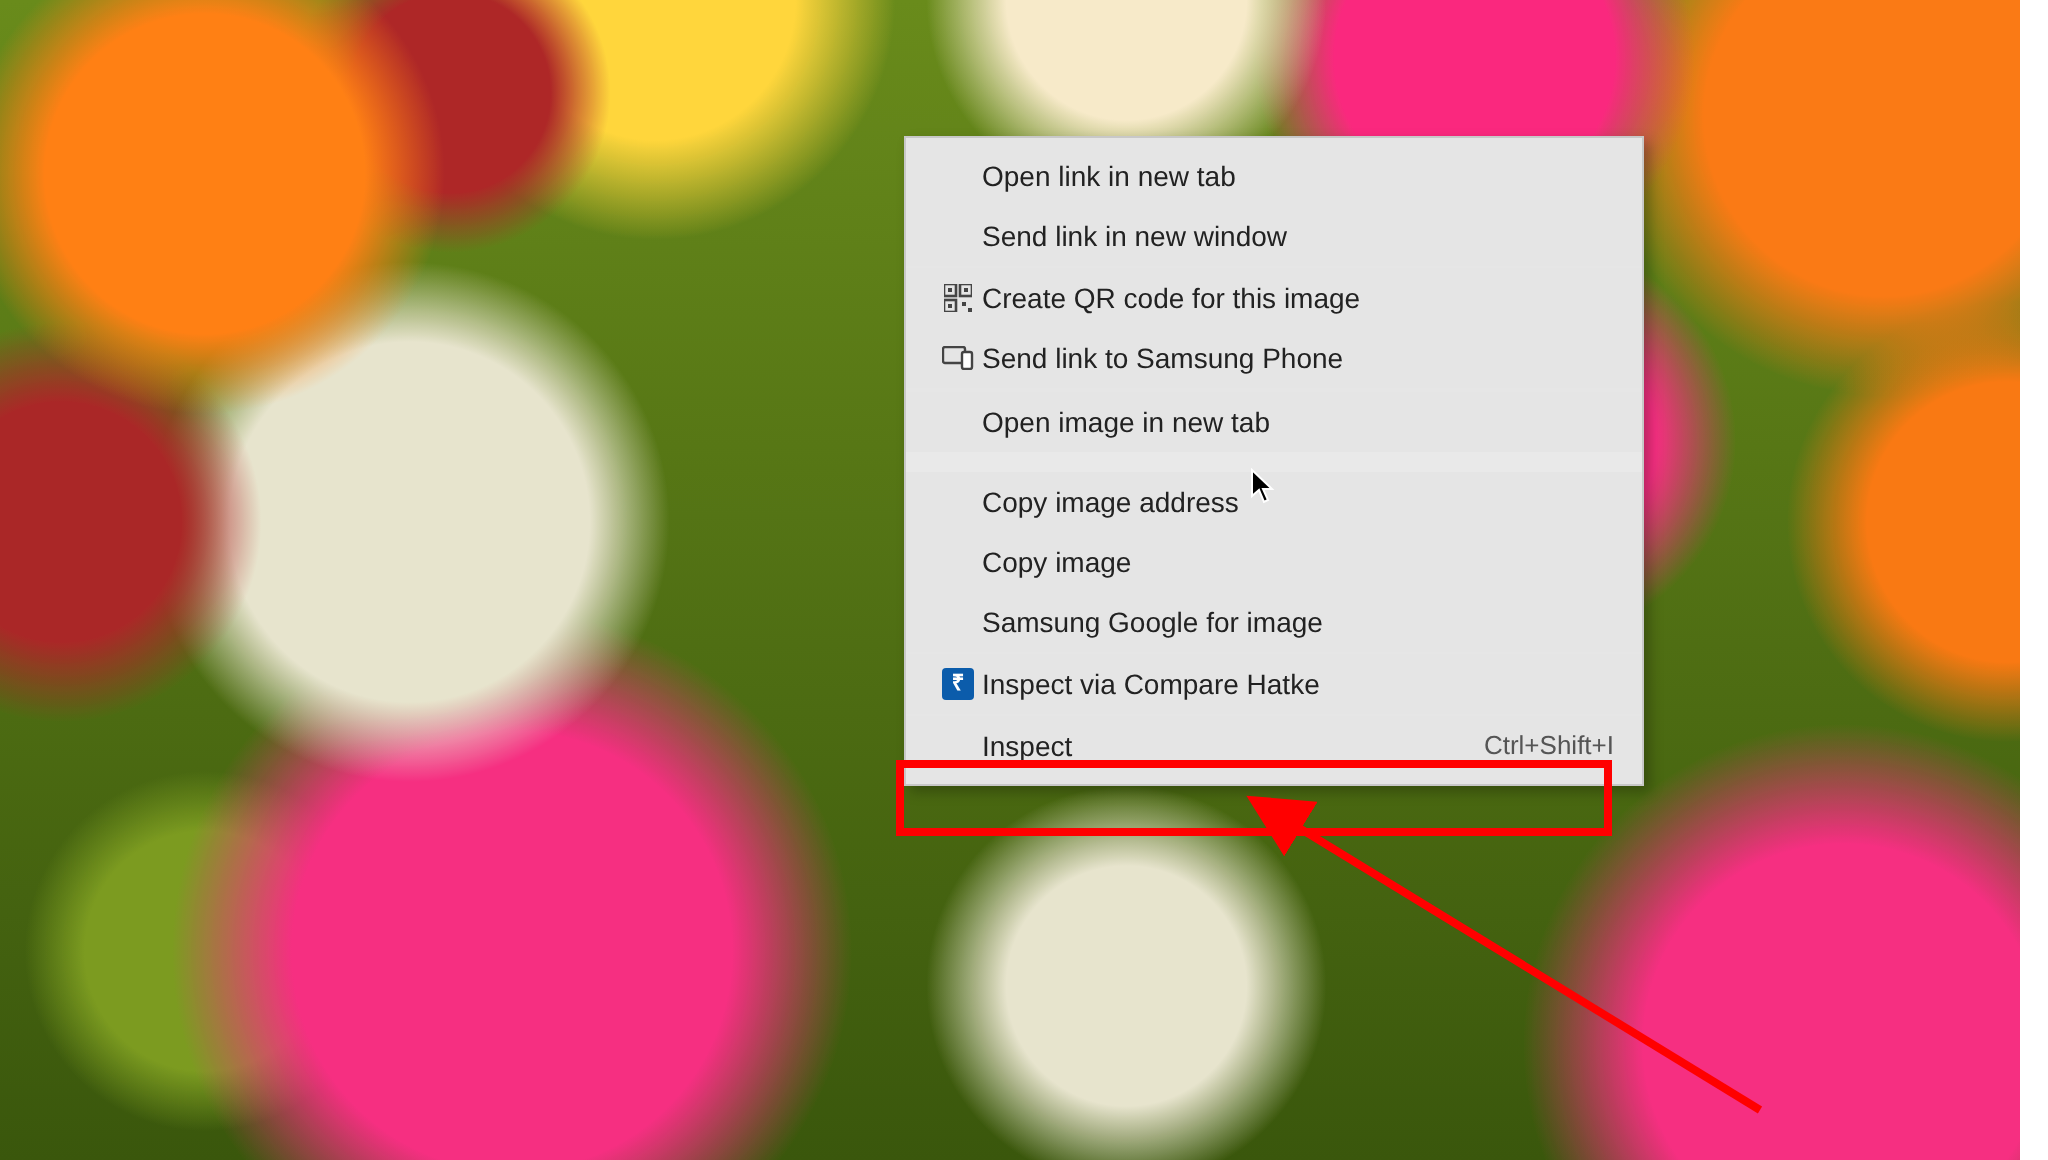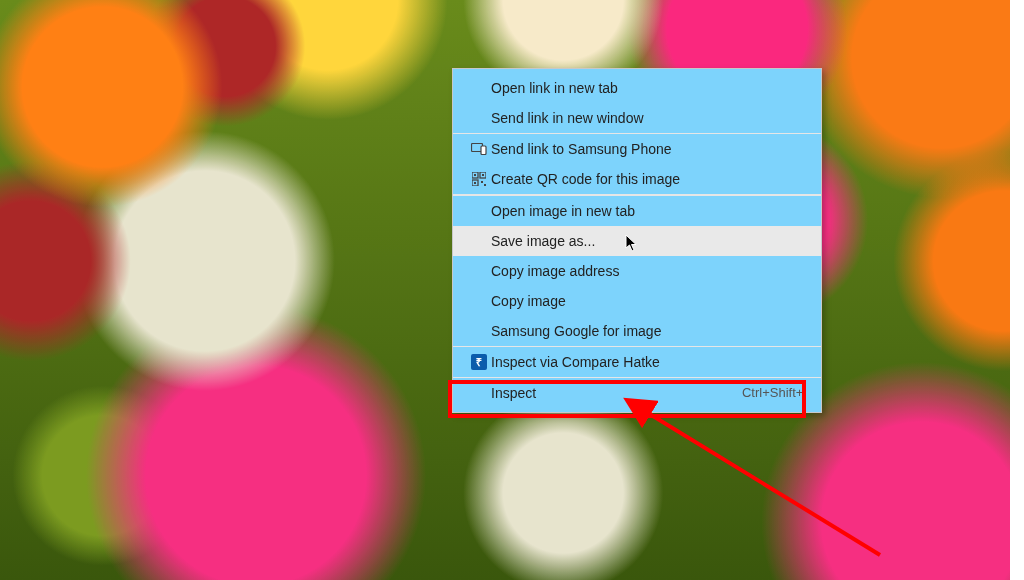--- a/index.html
+++ b/index.html
@@ -38,21 +38,21 @@
     content: "";
     position: absolute;
     right: 0; top: 0; bottom: 0; width: 14px;
     background: #fff;
   }
   .context-menu {
     position: absolute;
     left: 452px;
     top: 68px;
     width: 370px;
-    background: #7dd3fc;
+    background: #e5e5e5;
     border: 1px solid #c8c8c8;
     box-shadow: 3px 3px 6px rgba(0,0,0,0.25);
     font-size: 14px;
     color: #222;
     padding: 4px 0;
   }
   .menu-section + .menu-section { border-top: 1px solid #e6e6e6; }
   .menu-item {
     display: flex;
     align-items: center;
@@ -104,53 +104,52 @@
           <span class="mi-label">Open link in new tab</span>
         </div>
         <div class="menu-item">
           <span class="mi-icon"></span>
           <span class="mi-label">Send link in new window</span>
         </div>
       </div>
       <div class="menu-section">
         <div class="menu-item">
           <span class="mi-icon">
-            <svg width="16" height="12" viewBox="0 0 16 12">
-              <rect x="0.5" y="0.5" width="11" height="8" rx="1" fill="none" stroke="#444" stroke-width="1.2"></rect>
-              <rect x="10" y="3" width="5" height="8.5" rx="1" fill="#fff" stroke="#444" stroke-width="1.2"></rect>
-            </svg>
-          </span>
-          <span class="mi-label">Send link to Samsung Phone</span>
-        </div>
-        <div class="menu-item">
-          <span class="mi-icon">
             <svg width="14" height="14" viewBox="0 0 14 14">
               <rect x="0" y="0" width="6" height="6" fill="none" stroke="#444" stroke-width="1.3"></rect>
               <rect x="2" y="2" width="2" height="2" fill="#444"></rect>
               <rect x="8" y="0" width="6" height="6" fill="none" stroke="#444" stroke-width="1.3"></rect>
               <rect x="10" y="2" width="2" height="2" fill="#444"></rect>
               <rect x="0" y="8" width="6" height="6" fill="none" stroke="#444" stroke-width="1.3"></rect>
               <rect x="2" y="10" width="2" height="2" fill="#444"></rect>
               <rect x="9" y="9" width="2" height="2" fill="#444"></rect>
               <rect x="12" y="12" width="2" height="2" fill="#444"></rect>
             </svg>
           </span>
           <span class="mi-label">Create QR code for this image</span>
         </div>
+        <div class="menu-item">
+          <span class="mi-icon">
+            <svg width="16" height="12" viewBox="0 0 16 12">
+              <rect x="0.5" y="0.5" width="11" height="8" rx="1" fill="none" stroke="#444" stroke-width="1.2"></rect>
+              <rect x="10" y="3" width="5" height="8.5" rx="1" fill="#fff" stroke="#444" stroke-width="1.2"></rect>
+            </svg>
+          </span>
+          <span class="mi-label">Send link to Samsung Phone</span>
+        </div>
       </div>
       <div class="menu-section">
       </div>
       <div class="menu-section">
         <div class="menu-item">
           <span class="mi-icon"></span>
           <span class="mi-label">Open image in new tab</span>
         </div>
         <div class="menu-item highlight" style="position: relative;">
           <span class="mi-icon"></span>
-          <span class="mi-label">Save image as...</span>
           <span style="position: absolute; left: 172px; top: 8px;">
             <svg width="14" height="18" viewBox="0 0 14 18">
               <path d="M1 1 L1 14 L4.5 11 L7 17 L9 16 L6.5 10.5 L11 10.5 Z" fill="#000" stroke="#fff" stroke-width="1"></path>
             </svg>
           </span>
         </div>
         <div class="menu-item">
           <span class="mi-icon"></span>
           <span class="mi-label">Copy image address</span>
         </div>

